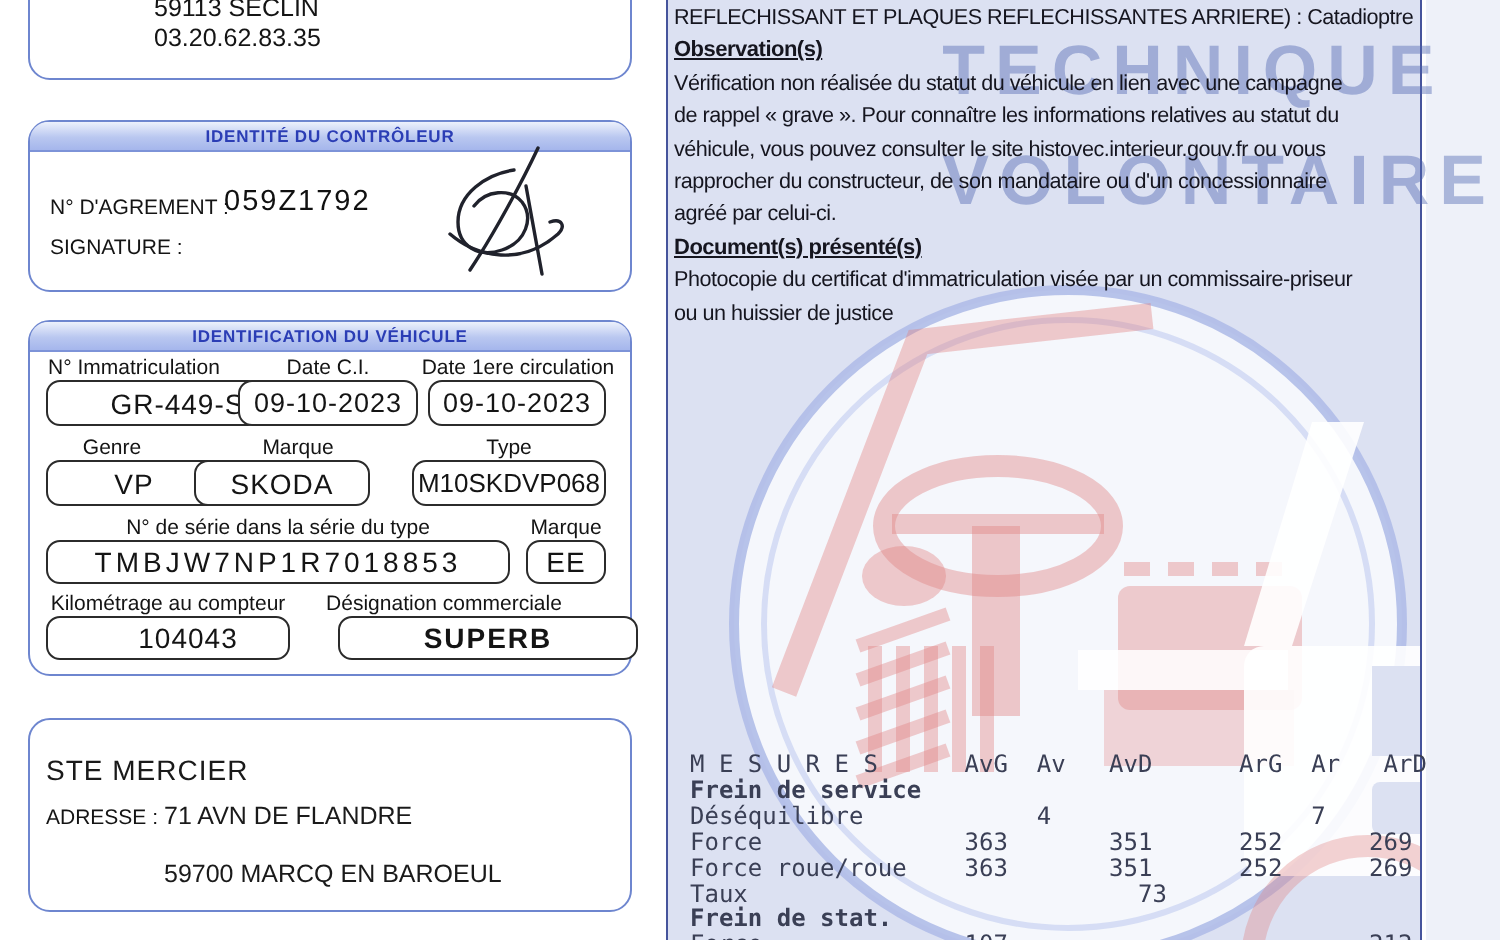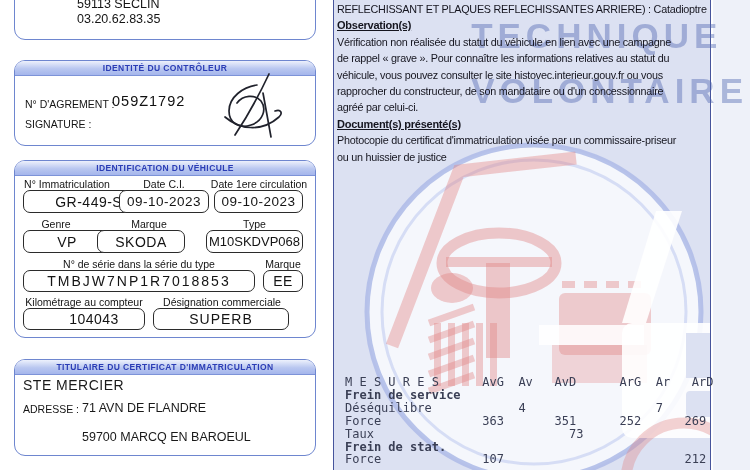--- a/index.html
+++ b/index.html
@@ -110,20 +110,21 @@
     <div class="rhead">Document(s) présenté(s)</div>
     <div>Photocopie du certificat d'immatriculation visée par un commissaire-priseur</div>
     <div>ou un huissier de justice</div>
   </div>
 
   <div class="mesures">
     <div>M E S U R E S      AvG  Av   AvD      ArG  Ar   ArD</div>
     <div class="m-bold">Frein de service</div>
     <div>Déséquilibre            4                  7</div>
     <div>Force              363       351      252      269</div>
+    <div>Force roue/roue    363       351      252      269</div>
     <div>Taux                           73</div>
     <div class="m-bold">Frein de stat.</div>
     <div>Force              107                         212</div>
   </div>
 
   <div class="lbox box1">
     <div class="addr">
       <div>59113 SECLIN</div>
       <div>03.20.62.83.35</div>
     </div>
@@ -162,24 +163,23 @@
     <div class="fld" style="left:191px;top:69px;width:97px;height:23px;font-size:13px;letter-spacing:0;">M10SKDVP068</div>
 
     <div class="lbl" style="left:8px;top:97px;width:232px;">N° de série dans la série du type</div>
     <div class="lbl" style="left:248px;top:97px;width:40px;">Marque</div>
     <div class="fld" style="left:8px;top:109px;width:232px;height:22px;letter-spacing:2px;">TMBJW7NP1R7018853</div>
     <div class="fld" style="left:248px;top:109px;width:40px;height:22px;">EE</div>
 
     <div class="lbl" style="left:8px;top:135px;width:122px;">Kilométrage au compteur</div>
     <div class="lbl" style="left:138px;top:135px;width:138px;">Désignation commerciale</div>
     <div class="fld" style="left:8px;top:147px;width:122px;height:22px;padding-left:20px;">104043</div>
-    <div class="fld" style="left:138px;top:147px;width:136px;height:22px;letter-spacing:1px;">SUPERB</div>
+    <div class="fld" style="left:154px;top:147px;width:150px;height:22px;letter-spacing:1px;font-weight:bold;">SUPERB</div>
   </div>
 
   <div class="lbox box4">
-    <div class="banner">TITULAIRE DU CERTIFICAT D'IMMATRICULATION</div>
     <div class="holder-name">STE MERCIER</div>
     <div class="small-lbl" style="left:8px;top:43px;">ADRESSE :</div>
     <div class="holder-addr1">71 AVN DE FLANDRE</div>
     <div class="holder-addr2">59700 MARCQ EN BAROEUL</div>
   </div>
 
 </div>
 
 </body></html>

